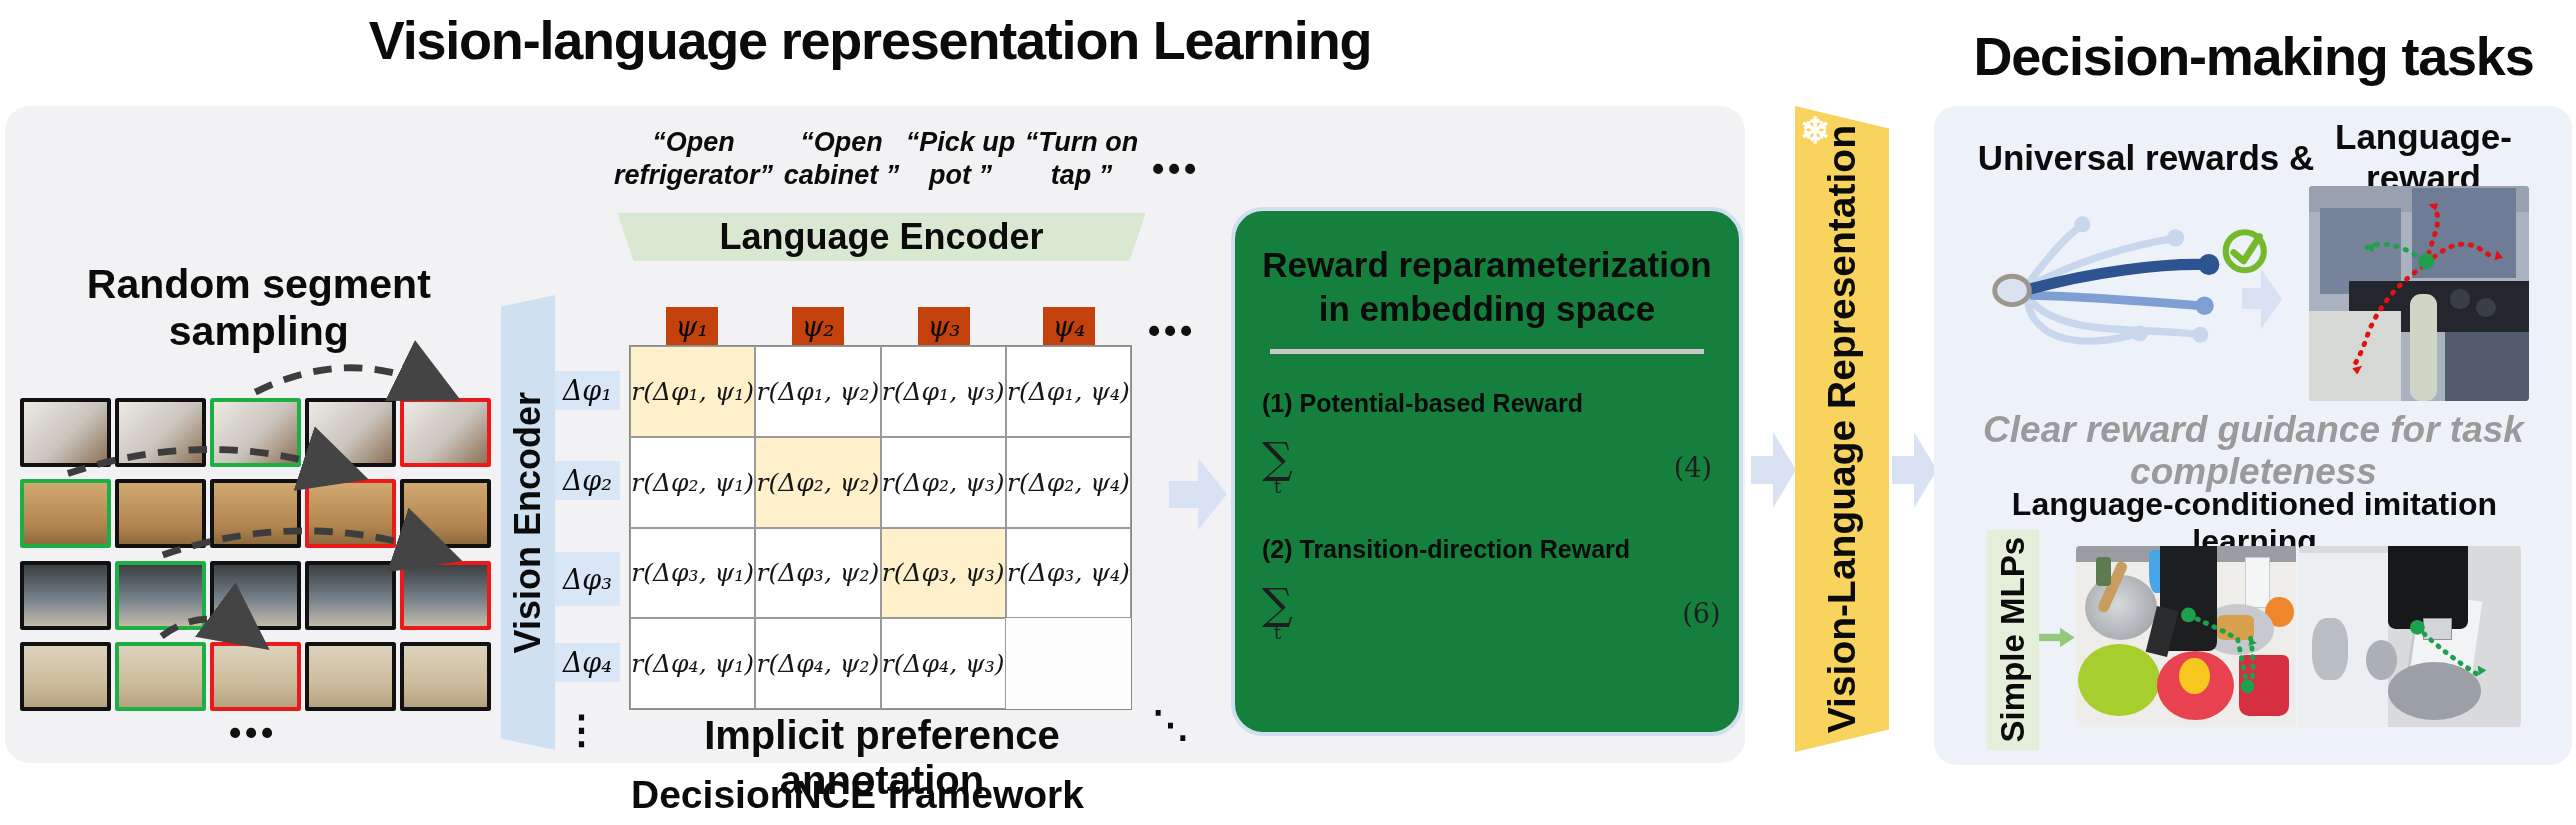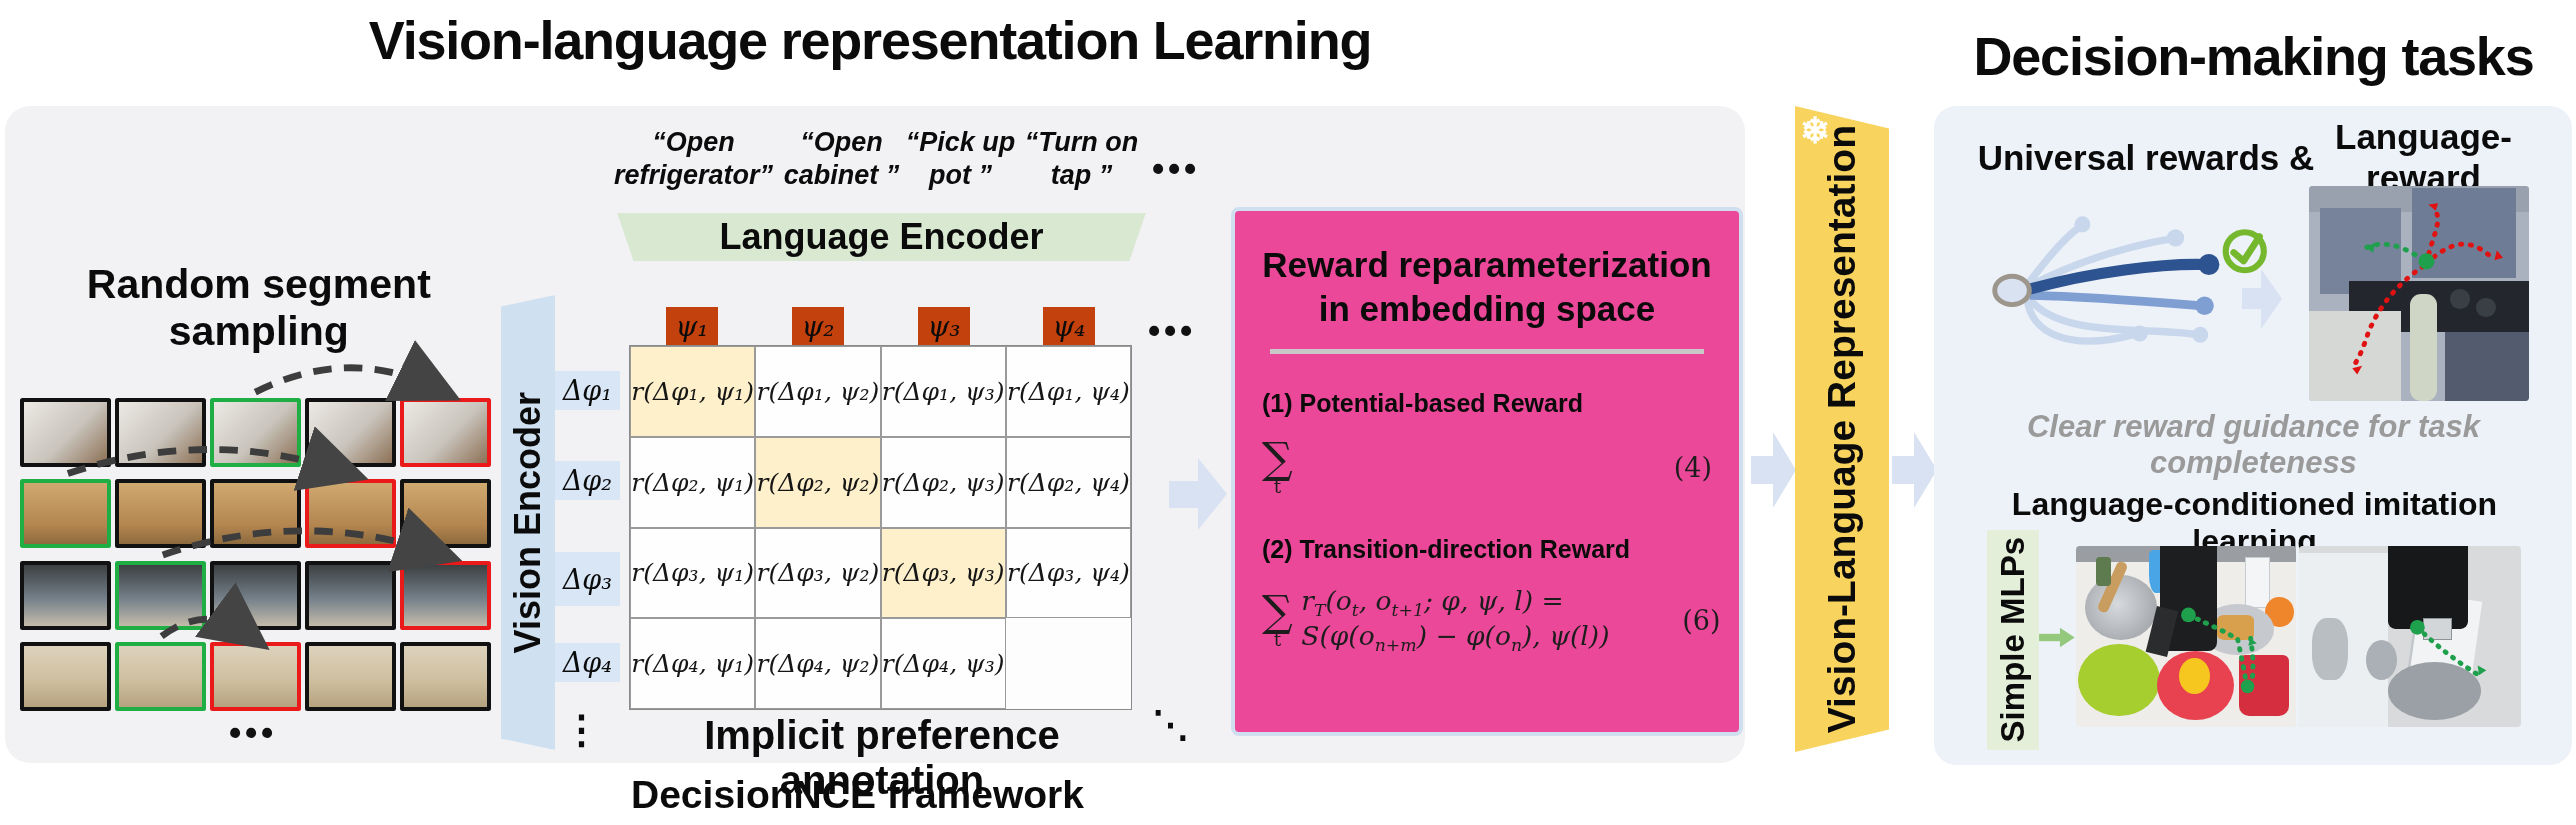--- a/index.html
+++ b/index.html
@@ -34,21 +34,21 @@
   .psi-tag{background:#c2410c;font-size:28px;}
   .phi-tag{background:#d9e6f5;font-size:27px;}
   
   .matrix{border:1.9px solid #8a8a8a;display:grid;grid-template-columns:repeat(4,1fr);grid-template-rows:repeat(4,1fr);background:#fdfdfd;}
   .mcell{border:1.2px solid #9a9a9a;display:flex;align-items:center;justify-content:center;
          font-family:"DejaVu Serif",serif;font-style:italic;font-size:25px;color:#161616;background:#fefefe;}
   .mcell.diag{background:#fdf0cb;}
   .implicit-label{font-size:40px;font-weight:800;}
   .framework-label{font-size:39px;font-weight:800;}
   
-  .reward-panel{background:#ec4899;border:4.3px solid #cfdff0;border-radius:8px;box-sizing:border-box;}
+  .reward-panel{background:#15803d;border:4.3px solid #cfdff0;border-radius:32px;box-sizing:border-box;}
   .reward-title{font-size:35px;font-weight:800;line-height:1.25;}
   .divider{height:5px;background:#c8c8c8;}
   .eq-item{font-size:25px;font-weight:800;}
   .eq-line{display:flex;align-items:center;font-family:"DejaVu Serif",serif;font-style:italic;
            font-size:26.5px;color:#1d1d1d;}
   .sum-wrap{display:inline-flex;flex-direction:column;align-items:center;margin-right:8.6px;font-style:normal;}
   .sum{font-size:43px;line-height:0.9;}
   .sum-sub{font-size:18.5px;line-height:1;}
   .eq-body sub{font-size:17.3px;}
   .eq-num{margin-left:auto;font-style:normal;font-size:27px;}
@@ -57,21 +57,21 @@
   .fat-arrow{position:absolute;}
   .fat-arrow .stem{position:absolute;left:0;top:32%;width:55%;height:36%;background:#d9e2f2;}
   .fat-arrow .head{position:absolute;left:50%;top:0;width:0;height:0;
       border-top:solid transparent;border-bottom:solid transparent;border-left:solid #d9e2f2;}
   
   .yellow-bar{background:#f8d35e;clip-path:polygon(0 0,100% 3.5%,100% 96.5%,0 100%);
       display:flex;align-items:center;justify-content:center;}
   .snowflake{color:#ffffff;font-size:36px;font-weight:700;}
   
   .rp-heading{font-size:35px;font-weight:800;line-height:1.18;}
-  .guidance{font-size:31px;font-weight:700;font-style:italic;color:#9a9a9a;}
+  .guidance{font-size:37px;font-weight:700;font-style:italic;color:#9a9a9a;}
   .imitation{font-size:32px;font-weight:800;}
   .mlps-box{background:#e4efda;display:flex;align-items:center;justify-content:center;}
   .img-box{border-radius:3.7px;overflow:hidden;}
   .shape{position:absolute;}
 </style>
 </head>
 <body>
 
 <div id="canvas">
 
@@ -186,21 +186,20 @@
           <span class="sum-sub">t</span>
         </span>
       <span class="eq-num">(4)</span>
     </div>
     <div class="eq-item" style="margin:39px 0 0 27px;">(2) Transition-direction Reward</div>
     <div class="eq-line" style="margin:21px 18.5px 0 27px;">
       <span class="sum-wrap">
           <span class="sum">∑</span>
           <span class="sum-sub">t</span>
         </span>
-      <span class="eq-body">r<sub>T</sub>(o<sub>t</sub>, o<sub>t+1</sub>; φ, ψ, l) = <span class="scr">S</span>(φ(o<sub>n+m</sub>) − φ(o<sub>n</sub>), ψ(l))</span>
       <span class="eq-num">(6)</span>
     </div>
   </div>
 
   <div class="fat-arrow" style="left:1751px;top:432px;width:43px;height:76px;">
     <div class="stem"></div>
       <div class="head" style="border-top-width:38px;border-bottom-width:38px;border-left-width:23.4px;"></div>
   </div>
 
   <div class="abs yellow-bar" style="left:1795px;top:106px;width:94px;height:646px;">

